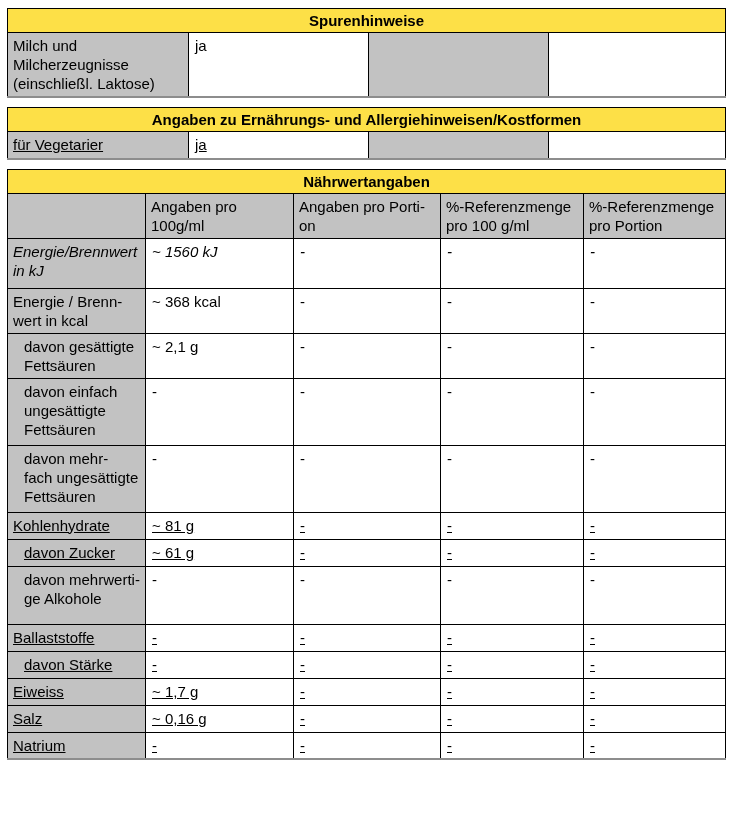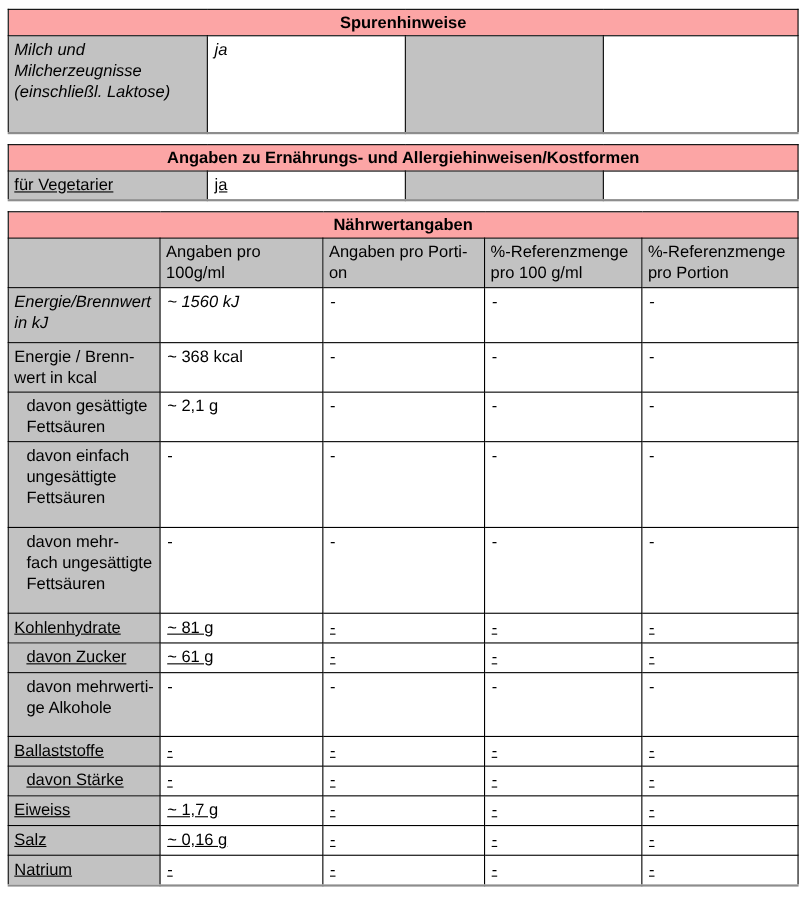--- a/index.html
+++ b/index.html
@@ -20,21 +20,21 @@
     border: 1px solid #000;
     border-bottom: 2px solid #8d8d8d;
   }
   table.tbl td, table.tbl th {
     border: 1px solid #000;
     vertical-align: top;
     line-height: 19px;
     overflow: hidden;
   }
   th.band {
-    background: #fca5a5;
+    background: #fde047;
     font-weight: bold;
     text-align: center;
     height: 24px;
     padding: 2px 4px;
     vertical-align: middle;
   }
   td.lbl, th.colhead {
     background: #c2c2c2;
     text-align: left;
     font-weight: normal;
@@ -48,22 +48,22 @@
   }
   td.fill-gray { background: #c2c2c2; }
   td.fill-white { background: #ffffff; }
   td.indent { padding-left: 16px; }
   th.colhead { height: 40px; }
   tr.rh27 { height: 27px; text-decoration: underline; }
   tr.rh44 { height: 44px; }
   tr.rh45 { height: 45px; padding-left: 24px; }
   tr.rh47 { height: 58px; }
   tr.rh50 { height: 50px; font-style: italic; }
-  tr.rh67 { height: 78px; }
-  tr.traces-row { height: 88px; font-style: italic; }
+  tr.rh67 { height: 67px; }
+  tr.traces-row { height: 64px; }
 </style>
 </head>
 <body>
 
 <div class="page">
 
   <table class="tbl">
     <colgroup>
         <col style="width:181px">
         <col style="width:180px">

